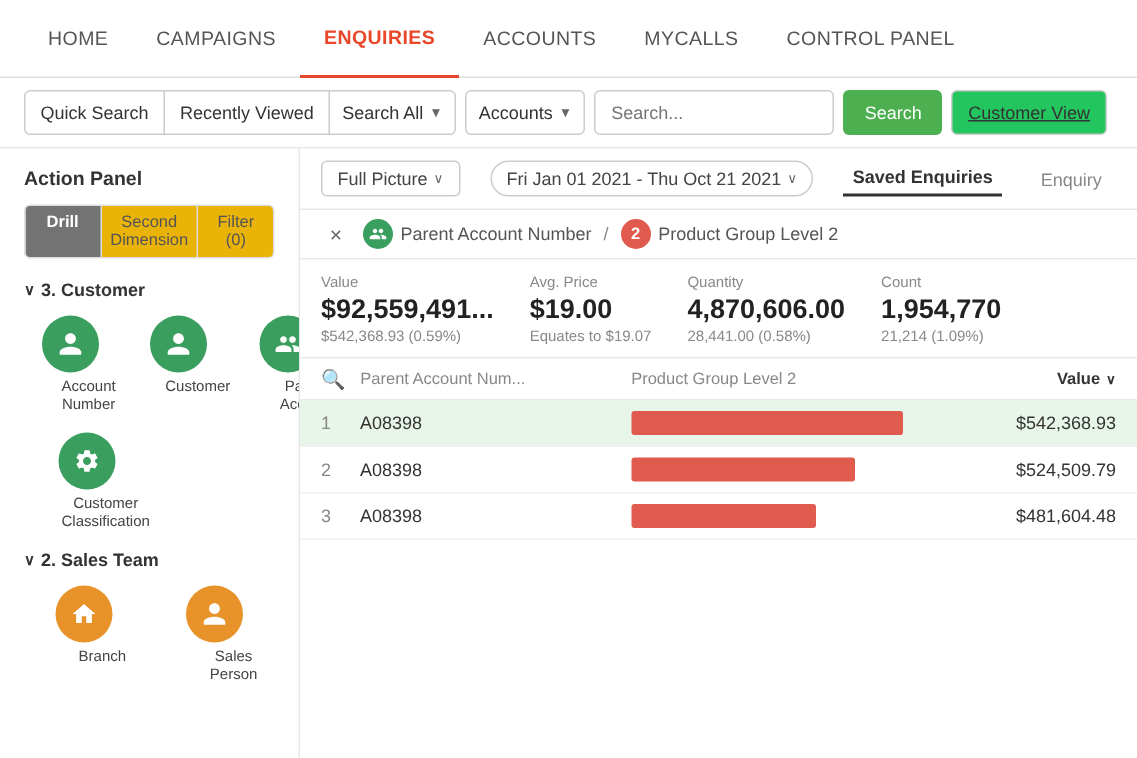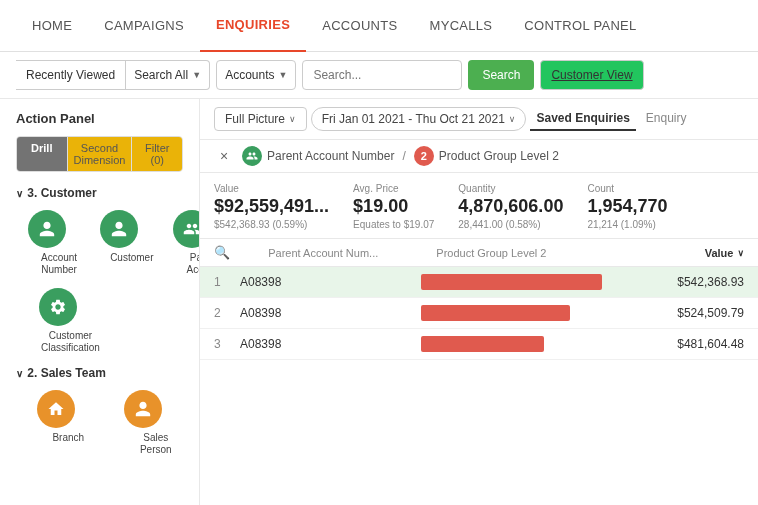--- a/index.html
+++ b/index.html
@@ -37,21 +37,21 @@
     .icon-circle.green { background: #3a9e5f; }
     .icon-circle.orange { background: #e8922a; }
     .icon-label { font-size: 10px; color: #444; text-align: center; line-height: 1.2; margin-left: 25px; }
     .section-header-2 { font-size: 12px; font-weight: 600; color: #333; margin-bottom: 10px; display: flex; align-items: center; gap: 4px; margin-top: 4px; }
     .icon-grid-2 { display: grid; grid-template-columns: 1fr 1fr; gap: 8px; }
 
     
     .right-panel { flex: 1; display: flex; flex-direction: column; overflow: hidden; }
 
     
-    .right-top { display: flex; align-items: flex-start; padding: 8px 14px; border-bottom: 1px solid #e8e8e8; gap: 4px; }
+    .right-top { display: flex; align-items: flex-end; padding: 8px 14px; border-bottom: 1px solid #e8e8e8; gap: 20px; }
     .filter-pill { border: 1px solid #ccc; border-radius: 4px; padding: 4px 10px; font-size: 12px; cursor: pointer; display: flex; align-items: center; gap: 4px; color: #444; background: #fff; }
     .date-pill { border: 1px solid #ccc; border-radius: 12px; padding: 4px 10px; font-size: 12px; cursor: pointer; display: flex; align-items: center; gap: 4px; color: #444; background: #fff; }
     .saved-enquiries { font-size: 12px; font-weight: 600; color: #333; cursor: pointer; padding: 4px 6px; border-bottom: 2px solid #333; }
     .enquiry-tab { font-size: 12px; color: #888; cursor: pointer; padding: 4px 6px; }
 
     
     .breadcrumb-bar { display: flex; align-items: center; padding: 6px 14px; border-bottom: 1px solid #e8e8e8; gap: 8px; background: #fff; }
     .close-btn { width: 20px; height: 20px; display: flex; align-items: center; justify-content: center; cursor: pointer; color: #666; font-size: 14px; }
     .breadcrumb-item { display: flex; align-items: center; gap: 5px; font-size: 12px; color: #555; }
     .breadcrumb-icon { width: 20px; height: 20px; border-radius: 50%; display: flex; align-items: center; justify-content: center; color: #fff; font-size: 10px; }
@@ -63,21 +63,21 @@
     .stats-row { display: flex; padding: 10px 14px 8px; border-bottom: 1px solid #e8e8e8; gap: 24px; }
     .stat-item { display: flex; flex-direction: column; gap: 2px; }
     .stat-label { font-size: 10px; color: #888; }
     .stat-value { font-size: 18px; font-weight: 700; color: #222; }
     .stat-sub { font-size: 10px; color: #888; }
 
     
     .table-area { flex: 1; overflow-y: auto; }
     .table-header { display: flex; align-items: center; padding: 6px 14px; border-bottom: 1px solid #e8e8e8; gap: 10px; }
     .search-icon-small { color: #888; font-size: 13px; }
-    .col-parent { flex: 1.2; font-size: 11px; color: #888; margin-left: 28px; }
+    .col-parent { flex: 1.2; font-size: 11px; color: #888; }
     .col-product { flex: 1.5; font-size: 11px; color: #888; }
     .col-value { width: 100px; font-size: 11px; color: #333; font-weight: 600; display: flex; align-items: center; gap: 4px; justify-content: flex-end; }
     .sort-arrow { font-size: 9px; }
 
     .table-row { display: flex; align-items: center; padding: 7px 14px; border-bottom: 1px solid #f0f0f0; gap: 10px; }
     .table-row.highlighted { background: #e8f5e9; }
     .row-num { width: 16px; font-size: 12px; color: #888; flex-shrink: 0; }
     .row-parent { flex: 1.2; font-size: 12px; color: #333; }
     .row-bar { flex: 1.5; }
     .bar-fill { height: 16px; border-radius: 2px; background: #e05a4e; }
@@ -90,20 +90,21 @@
   <div class="nav-item">HOME</div>
   <div class="nav-item">CAMPAIGNS</div>
   <div class="nav-item active">ENQUIRIES</div>
   <div class="nav-item">ACCOUNTS</div>
   <div class="nav-item">MYCALLS</div>
   <div class="nav-item">CONTROL PANEL</div>
 </nav>
 
 <div class="search-bar">
   <div class="search-btn-group">
+    <button class="btn-quick-search">Quick Search</button>
     <button class="btn-recently-viewed">Recently Viewed</button>
     <button class="btn-search-all">
       <span>Search All</span>
       <span class="dropdown-arrow">▼</span>
     </button>
   </div>
   <button class="btn-accounts">
     <span>Accounts</span>
     <span class="dropdown-arrow">▼</span>
   </button>

